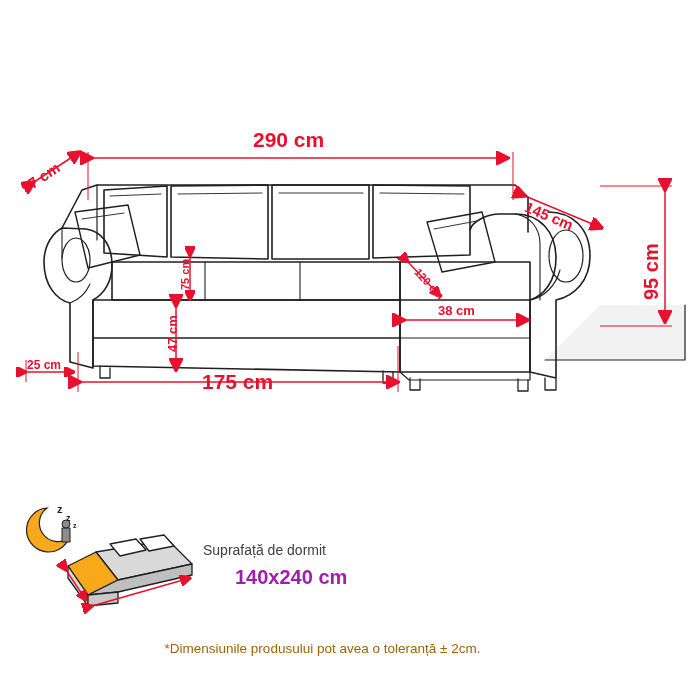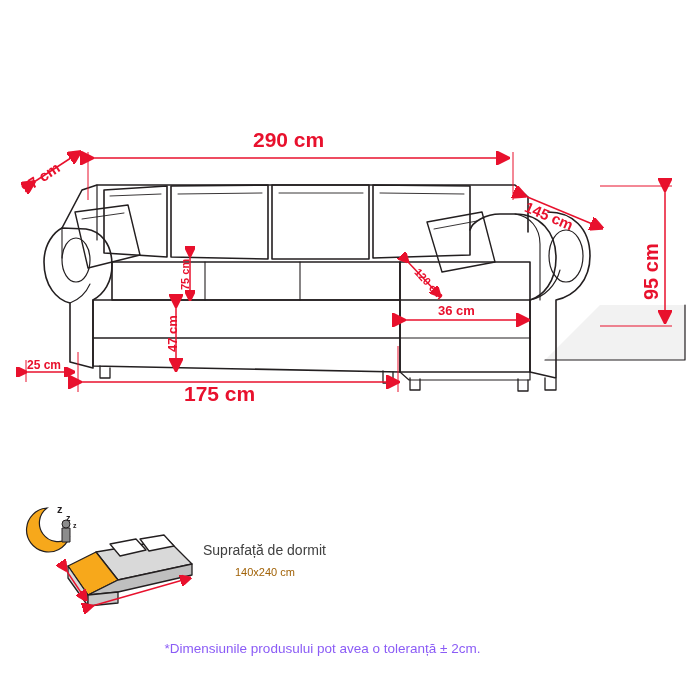--- a/index.html
+++ b/index.html
@@ -16,32 +16,32 @@
   .txt{position:absolute;white-space:nowrap;}
   .dim{color:#e8112d;font-weight:bold;}
   .dim-lg{font-size:21px;}
   .dim-md{font-size:15px;}
   .dim-sm{font-size:11px;}
   .note{
     position:absolute;
     width:645px;
     text-align:center;
     font-size:13.5px;
-    color:#8b5cf6;
+    color:#a16207;
   }
   .bed-label{
     position:absolute;
     font-size:14px;
     color:#404040;
   }
   .bed-dim{
     position:absolute;
-    font-size:11px;
-    font-weight:normal;
-    color:#a16207;
+    font-size:20px;
+    font-weight:bold;
+    color:#a21caf;
   }
 </style>
 </head>
 <body>
 
 <div id="stage">
 
   <svg class="layer" viewBox="0 0 700 700">
     <g fill="none" stroke="#231f20" stroke-width="1.6" stroke-linejoin="round" stroke-linecap="round">
 
@@ -149,23 +149,23 @@
   <div class="txt dim dim-md" style="left:529px;top:198px;transform:rotate(23deg);transform-origin:left top;">145 cm</div>
 
   <div class="txt dim dim-md" style="left:640px;top:300px;transform:rotate(-90deg);transform-origin:left top;font-size:20px;">95 cm</div>
 
   <div class="txt dim dim-sm" style="left:179px;top:290px;transform:rotate(-90deg);transform-origin:left top;">75 cm</div>
 
   <div class="txt dim dim-sm" style="left:165px;top:352px;transform:rotate(-90deg);transform-origin:left top;font-size:13px;">47 cm</div>
 
   <div class="txt dim dim-sm" style="left:421px;top:266px;transform:rotate(47deg);transform-origin:left top;">120 cm</div>
 
-  <div class="txt dim dim-md" style="left:438px;top:303px;font-size:13px;">36 cm</div>
-
-  <div class="txt dim dim-lg" style="left:184px;top:370px;margin-top:12px;">175 cm</div>
+  <div class="txt dim dim-md" style="left:438px;top:303px;font-size:13px;">38 cm</div>
+
+  <div class="txt dim dim-lg" style="left:202px;top:370px;">175 cm</div>
 
   <div class="txt dim dim-sm" style="left:27px;top:358px;font-size:12px;">25 cm</div>
 
   <svg class="layer" viewBox="0 0 700 700">
 
     <g>
       <path d="M47,508 a22,22 0 1,0 22,30 a18,18 0 1,1 -22,-30 z" fill="#f7a81b" stroke="none"></path>
       <path d="M47,508 a22,22 0 1,0 22,30 a18,18 0 1,1 -22,-30 z" fill="none" stroke="#231f20" stroke-width="1.2"></path>
       <text x="57" y="513" font-family="Liberation Sans, sans-serif" font-size="11" font-weight="bold" fill="#231f20">z</text>
       <text x="66" y="521" font-family="Liberation Sans, sans-serif" font-size="9" font-weight="bold" fill="#231f20">z</text>

